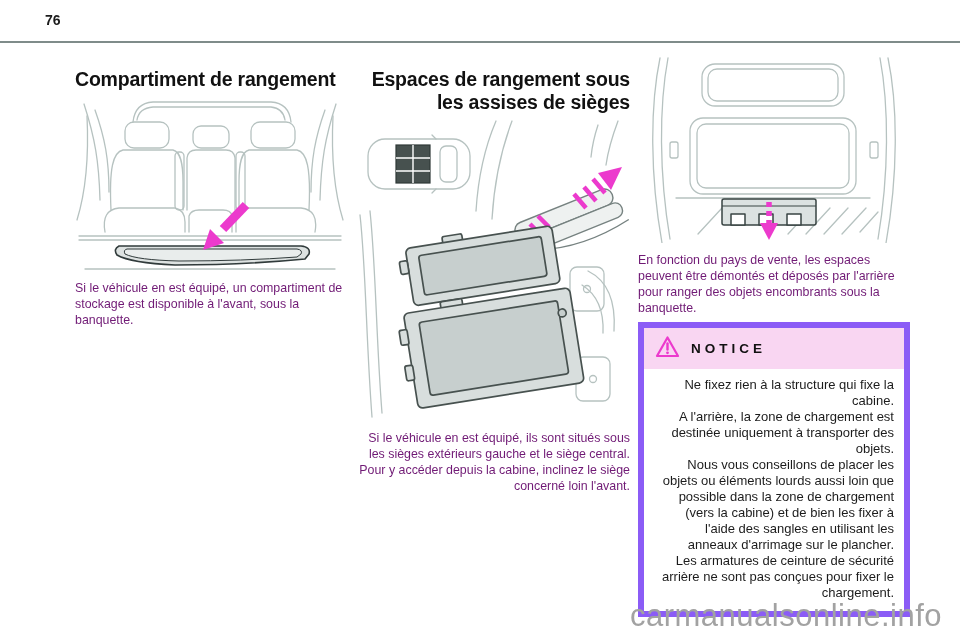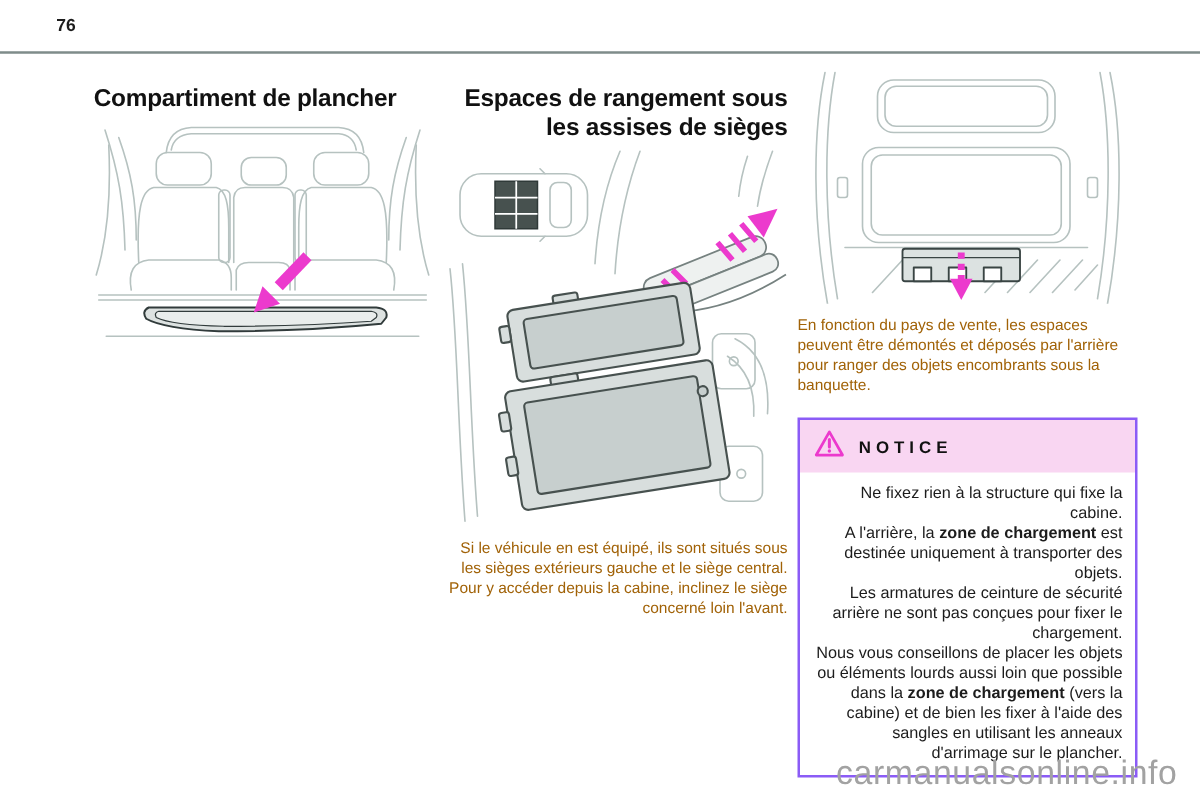--- a/index.html
+++ b/index.html
@@ -12,39 +12,39 @@
   .pageno{position:absolute;left:45px;top:12px;font-size:14px;font-weight:bold;}
   .rule{position:absolute;left:0;top:41px;width:960px;height:2px;background:#7f8c8a;}
   .col{position:absolute;}
   .col-left{left:75px;top:68px;width:270px;}
   .col-mid{left:356px;top:68px;width:274px;text-align:right;}
   .col-right{left:638px;top:56px;width:272px;}
   h1{font-size:19.5px;line-height:1.16;margin:0;font-weight:bold;letter-spacing:-0.2px;color:#111;}
   figure{margin:0;padding:0;line-height:0;}
   .fig-left{margin-top:7px;}
   .fig-mid{margin-top:6px;}
-  p.body{font-size:12.4px;line-height:16px;margin:9px 0 0 0;color:#a16207;}
-  .notice{border:2px solid #8b5cf6;margin-top:18px;background:#fff;}
+  p.body{font-size:12.4px;line-height:16px;margin:9px 0 0 0;color:#701a75;}
+  .notice{border:6px solid #8b5cf6;margin-top:6px;background:#fff;}
   .notice-header{background:#f9d6f2;display:flex;align-items:center;gap:11px;padding:7px 11px;}
   .notice-title{font-weight:bold;font-size:13.5px;letter-spacing:4px;color:#111;}
   .notice-body{padding:8px 10px 10px 10px;font-size:13px;line-height:16px;text-align:right;}
   .notice-body p{margin:0;}
-  .notice-body b{font-weight:bold;}
-  .watermark{position:absolute;right:18px;bottom:6px;font-size:27px;color:#a2a2a2;letter-spacing:0.5px;text-align:right;}
+  .notice-body b{font-weight:normal;}
+  .watermark{position:absolute;right:18px;bottom:6px;font-size:31px;color:#a2a2a2;letter-spacing:0.5px;text-align:right;}
 </style>
 </head>
 <body>
 
 <div class="page">
 
   <div class="pageno">76</div>
   <div class="rule"></div>
 
   <section class="col col-left">
-    <h1>Compartiment de plancher</h1>
+    <h1>Compartiment de rangement</h1>
     <figure class="fig-left">
       <svg width="270" height="173" viewBox="0 0 270 173">
         <g stroke="#b6c2c0" fill="none" stroke-width="1.3" stroke-linejoin="round" stroke-linecap="round">
           <path d="M62,22 Q64,10 78,9 L196,9 Q208,10 210,22"></path>
           <path d="M58,24 Q60,5 78,4 L196,4 Q214,5 216,24"></path>
           <path d="M20,12 C30,40 34,62 34,94"></path>
           <path d="M9,6 C20,40 24,64 25,102"></path>
           <path d="M250,12 C240,40 236,62 236,94"></path>
           <path d="M261,6 C250,40 246,64 245,102"></path>
           <path d="M2,122 C10,96 14,60 12,18"></path>
@@ -67,20 +67,21 @@
         <g stroke="#313b3b" stroke-width="1.6" fill="#dde2e1" stroke-linejoin="round">
           <path d="M44,148 L226,148 Q236,149 234,156 L230,161 Q170,167 100,167 Q56,165 42,157 Q38,151 44,148 Z"></path>
           <path d="M52,151 L222,151 Q228,152 226,156 L222,159 Q168,163 104,163 Q62,162 50,156 Q48,152 52,151 Z" fill="#e9edec" stroke-width="1"></path>
         </g>
         <g fill="#ec3acd">
           <path d="M171,107 L148,131" stroke="#ec3acd" stroke-width="9" fill="none"></path>
           <polygon points="128,152 149,145 135,131"></polygon>
         </g>
       </svg>
     </figure>
+    <p class="body">Si le véhicule en est équipé, un compartiment de stockage est disponible à l'avant, sous la banquette.</p>
   </section>
 
   <section class="col col-mid">
     <h1>Espaces de rangement sous les assises de sièges</h1>
     <figure class="fig-mid">
       <svg width="274" height="302" viewBox="0 0 274 302">
         <g stroke="#b6c2c0" fill="none" stroke-width="1.3" stroke-linecap="round" stroke-linejoin="round">
           <rect x="12" y="20" width="102" height="50" rx="17"></rect>
           <rect x="84" y="27" width="17" height="36" rx="6"></rect>
           <path d="M76,16 L80,20 M76,74 L80,70"></path>
@@ -170,20 +171,20 @@
             <path d="M12.5,2.5 L23,21 L2,21 Z" fill="none" stroke="#ec3acd" stroke-width="2.2" stroke-linejoin="round"></path>
             <path d="M12.5,8.5 L12.5,14.5" stroke="#ec3acd" stroke-width="2.4" stroke-linecap="round"></path>
             <circle cx="12.5" cy="17.8" r="1.4" fill="#ec3acd"></circle>
           </svg>
         </span>
         <span class="notice-title">NOTICE</span>
       </div>
       <div class="notice-body">
           <p><span>Ne fixez rien à la structure qui fixe la cabine.</span></p>
           <p><span>A l'arrière, la </span><b>zone de chargement</b><span> est destinée uniquement à transporter des objets.</span></p>
+          <p><span>Nous vous conseillons de placer les objets ou éléments lourds aussi loin que possible dans la </span><b>zone de chargement</b><span> (vers la cabine) et de bien les fixer à l'aide des sangles en utilisant les anneaux d'arrimage sur le plancher.</span></p>
           <p><span>Les armatures de ceinture de sécurité arrière ne sont pas conçues pour fixer le chargement.</span></p>
-          <p><span>Nous vous conseillons de placer les objets ou éléments lourds aussi loin que possible dans la </span><b>zone de chargement</b><span> (vers la cabine) et de bien les fixer à l'aide des sangles en utilisant les anneaux d'arrimage sur le plancher.</span></p>
         </div>
     </div>
   </section>
 
   <div class="watermark">carmanualsonline.info</div>
 </div>
 
 </body></html>

